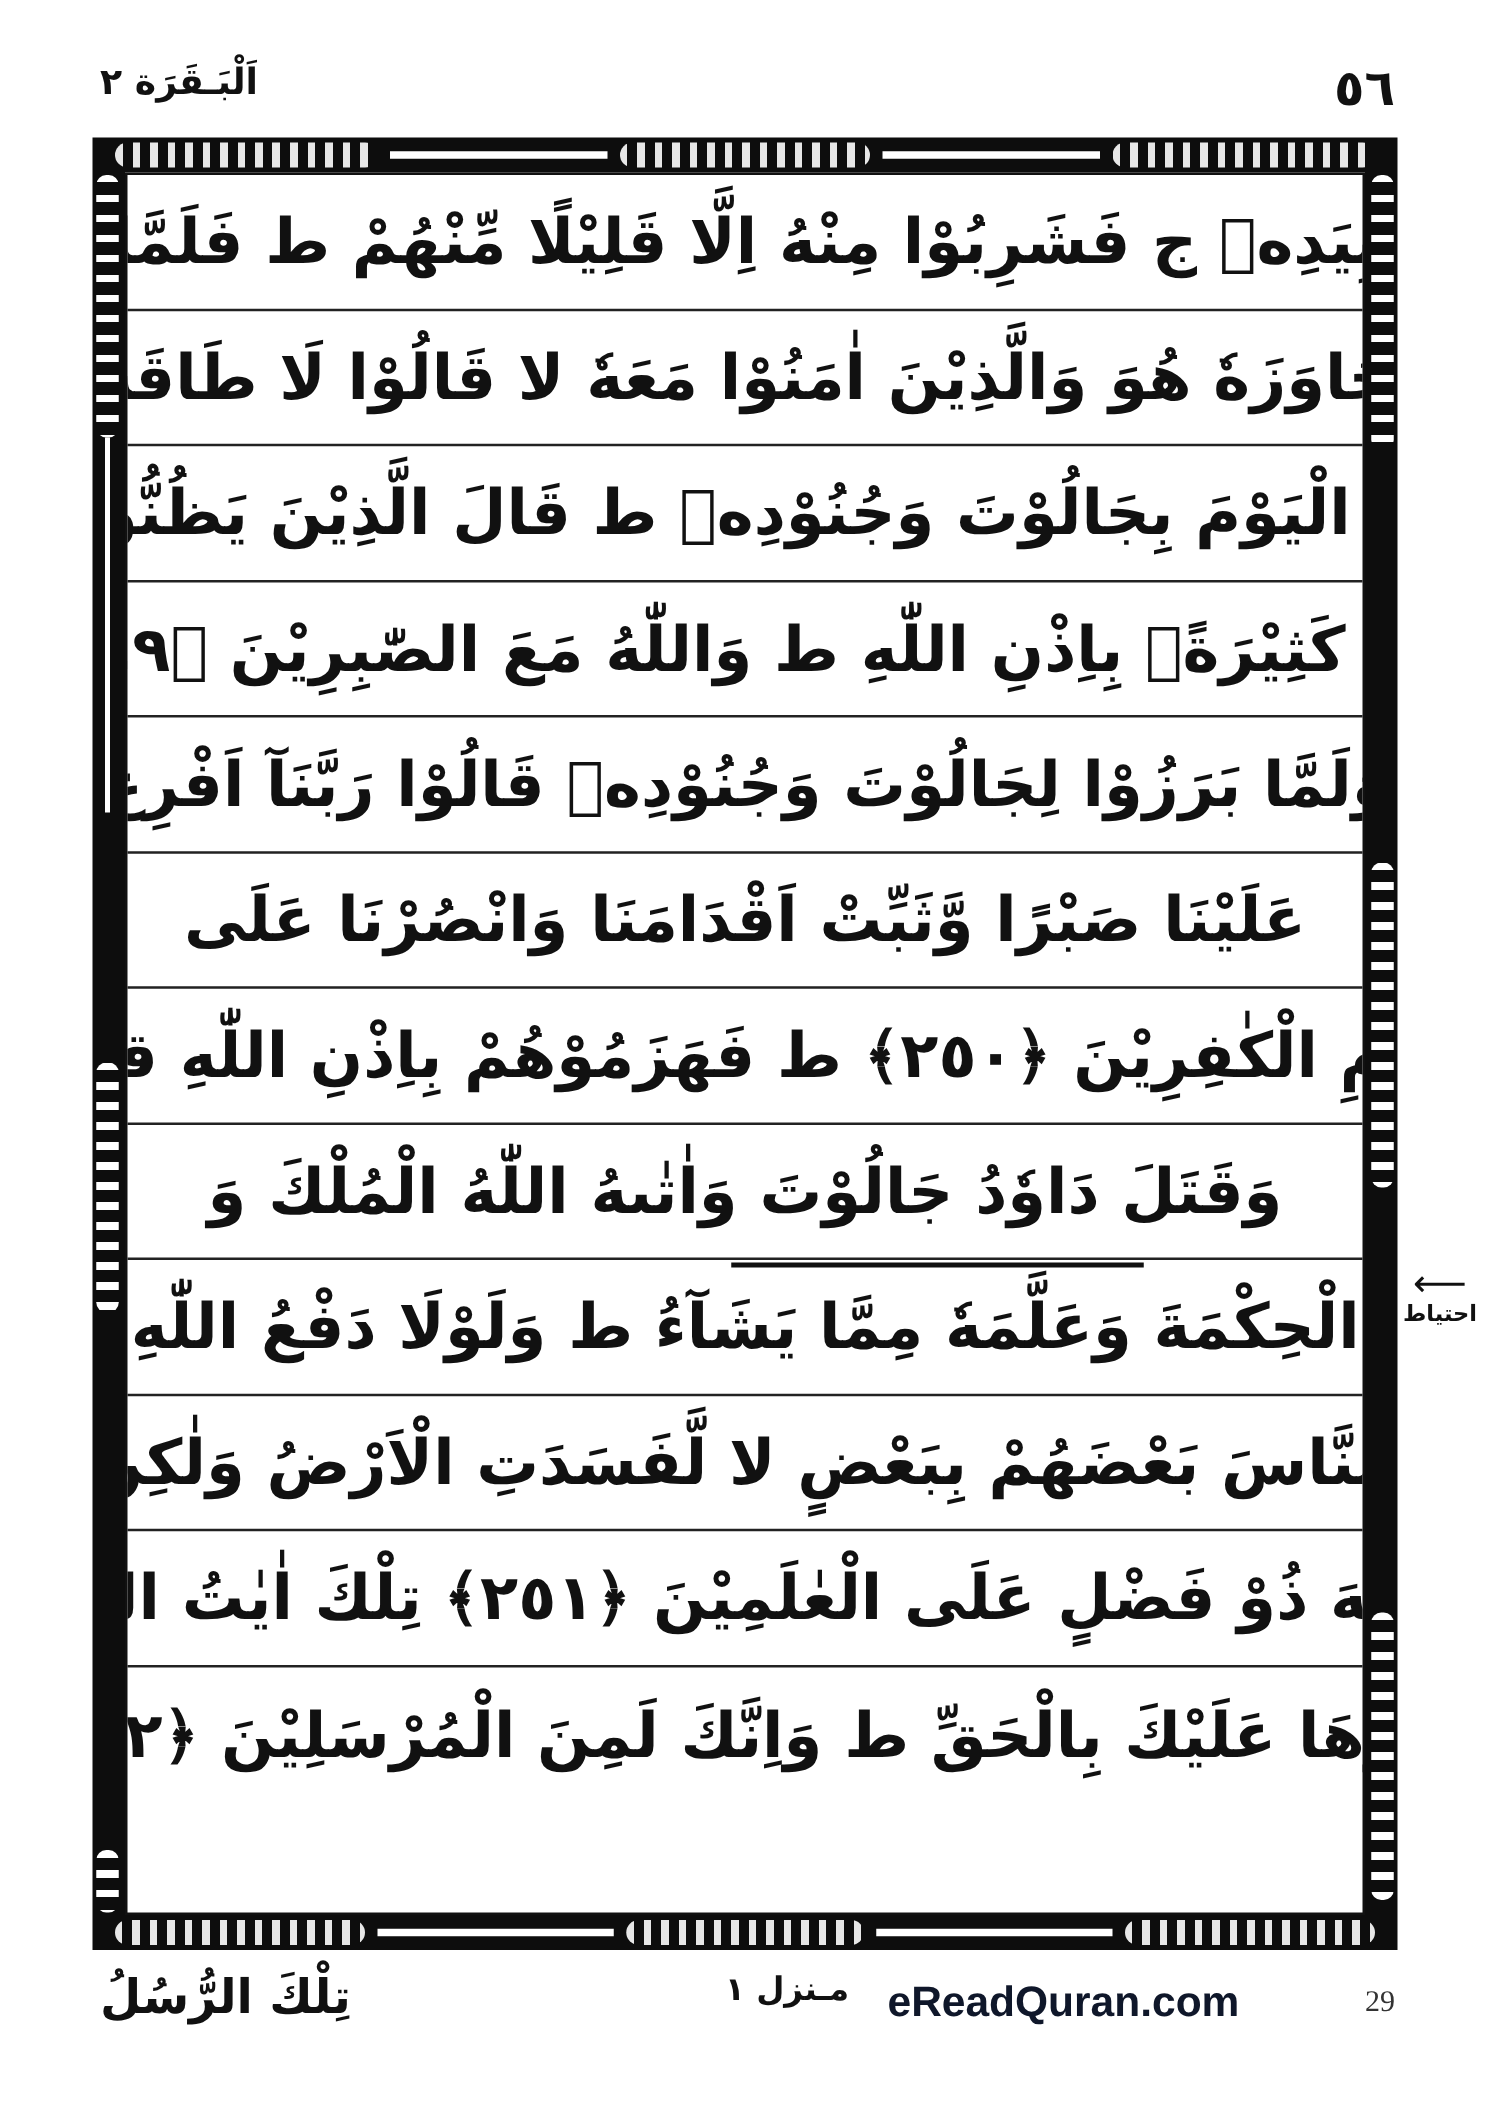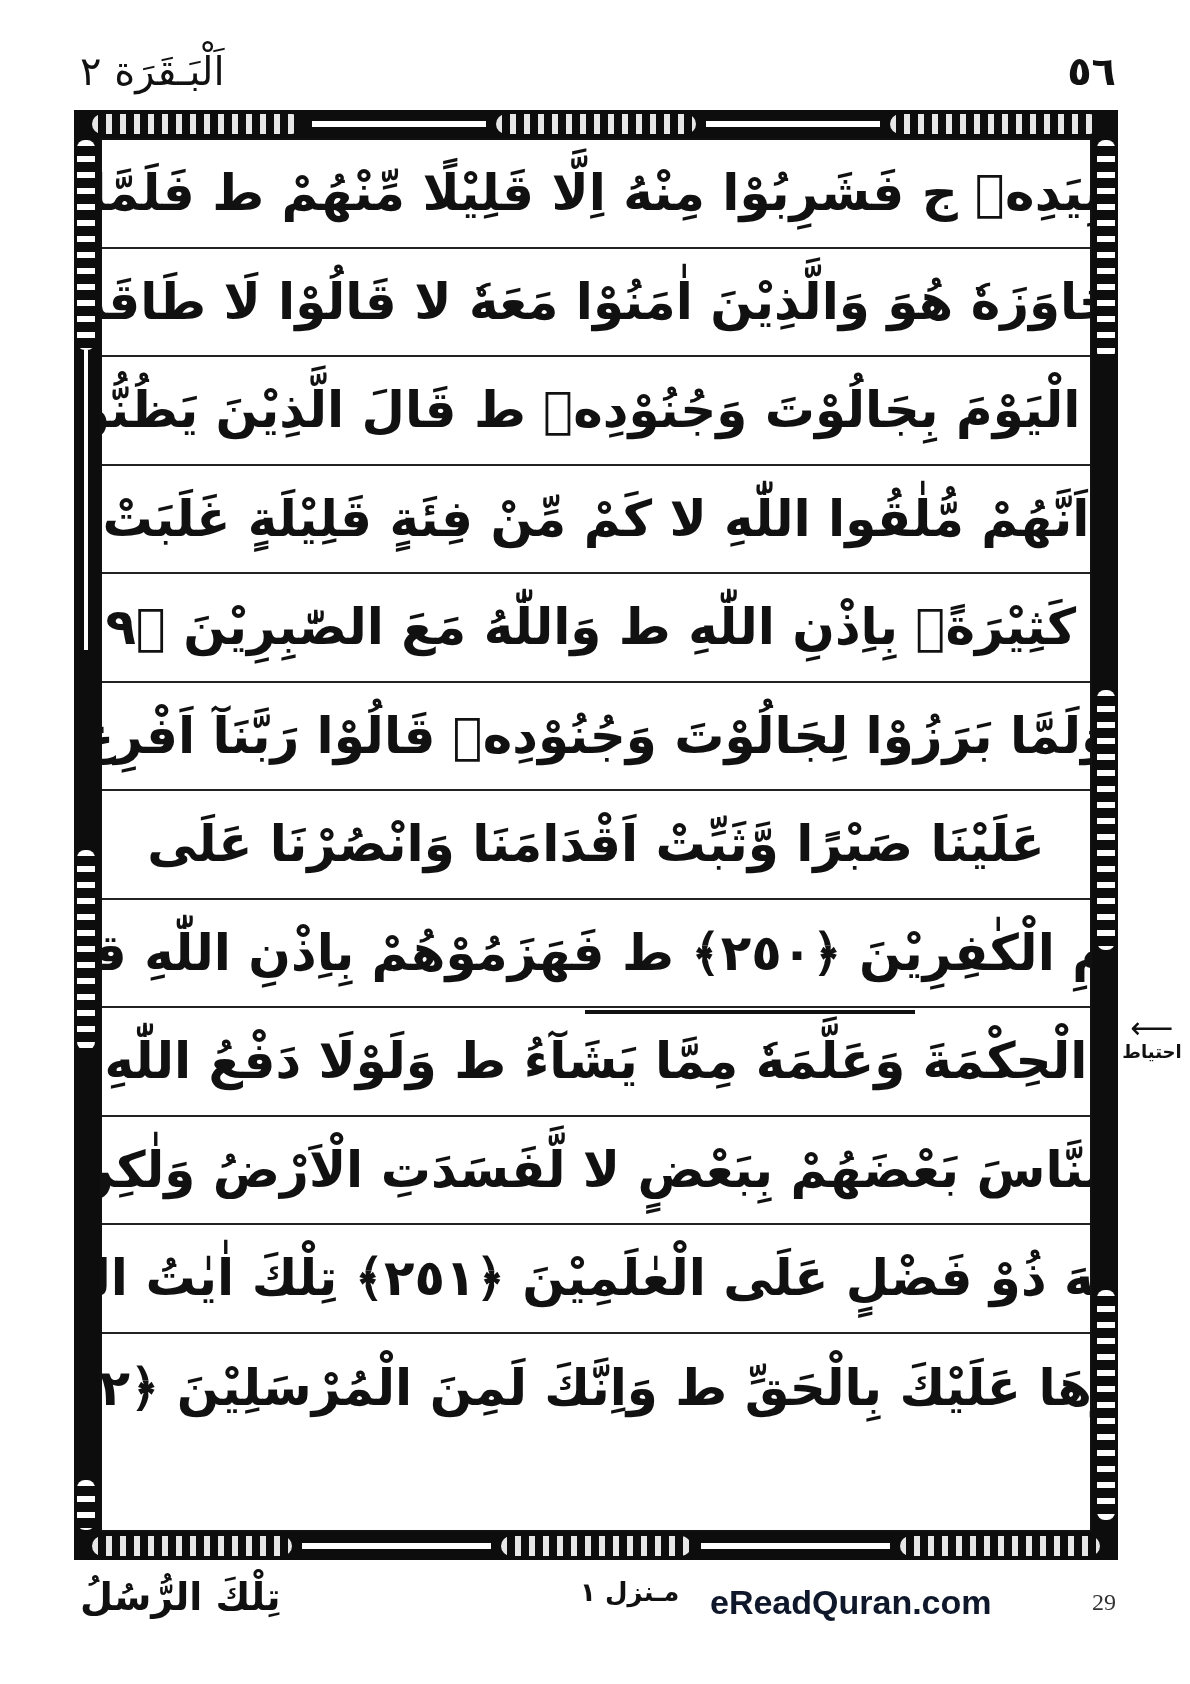--- a/index.html
+++ b/index.html
@@ -1,19 +1,19 @@
 <!DOCTYPE html>
 <html><head>
 <meta charset="utf-8">
 <style>
   html, body { margin: 0; padding: 0; background: #ffffff; }
   body { width: 1190px; height: 1684px; position: relative; overflow: hidden;
          font-family: "DejaVu Sans", sans-serif; color: #111; }
   .header { position: absolute; top: 48px; left: 80px; width: 1036px; height: 64px; }
-  .hdr-left { position: absolute; left: 0; top: 0; font-size: 40px; font-weight: normal; direction: rtl; }
+  .hdr-left { position: absolute; left: 0; top: 0; font-size: 29px; font-weight: bold; direction: rtl; }
   .hdr-center { position: absolute; left: 12px; right: 0; top: 0; text-align: right; font-size: 40px; font-weight: bold; }
   .hdr-right { position: absolute; right: 0; top: 0; font-size: 40px; font-weight: bold; direction: rtl; }
 
   .frame { position: absolute; left: 74px; top: 110px; width: 1044px; height: 1450px;
            background: #0d0d0d; box-sizing: border-box; }
   .frame .orn-band { position: absolute; left: 0; right: 0; height: 28px; display: flex; align-items: center; }
   .frame .orn-band.top { top: 0; }
   .frame .orn-band.bottom { bottom: 0; }
   .orn { height: 20px; background:
           repeating-linear-gradient(90deg, #fff 0 6px, transparent 6px 14px);
@@ -66,25 +66,25 @@
   <div class="side-orn" style="top:740px;height:200px"></div>
   <div class="side-orn" style="top:1370px;height:50px"></div>
   <div class="side-orn r" style="top:30px;height:220px"></div>
   <div class="side-orn r" style="top:580px;height:260px"></div>
   <div class="side-orn r" style="top:1180px;height:230px"></div>
 
   <div class="inner">
     <div class="row">بِيَدِهٖ ج فَشَرِبُوْا مِنْهُ اِلَّا قَلِيْلًا مِّنْهُمْ ط فَلَمَّا</div>
     <div class="row">جَاوَزَهٗ هُوَ وَالَّذِيْنَ اٰمَنُوْا مَعَهٗ لا قَالُوْا لَا طَاقَةَ</div>
     <div class="row">لَنَا الْيَوْمَ بِجَالُوْتَ وَجُنُوْدِهٖ ط قَالَ الَّذِيْنَ يَظُنُّوْنَ</div>
-    <div class="row">اَنَّهُمْ مُّلٰقُوا اللّٰهِ لا كَمْ مِّنْ فِئَةٍ قَلِيْلَةٍ غَلَبَتْ</div>
     <div class="row">فِئَةً كَثِيْرَةًۢ بِاِذْنِ اللّٰهِ ط وَاللّٰهُ مَعَ الصّٰبِرِيْنَ ﴿٢٤٩﴾</div>
     <div class="row">وَلَمَّا بَرَزُوْا لِجَالُوْتَ وَجُنُوْدِهٖ قَالُوْا رَبَّنَآ اَفْرِغْ</div>
     <div class="row">عَلَيْنَا صَبْرًا وَّثَبِّتْ اَقْدَامَنَا وَانْصُرْنَا عَلَى</div>
     <div class="row">الْقَوْمِ الْكٰفِرِيْنَ ﴿٢٥٠﴾ ط فَهَزَمُوْهُمْ بِاِذْنِ اللّٰهِ قف لا</div>
+    <div class="row">وَقَتَلَ دَاوٗدُ جَالُوْتَ وَاٰتٰىهُ اللّٰهُ الْمُلْكَ وَ</div>
     <div class="row">الْحِكْمَةَ وَعَلَّمَهٗ مِمَّا يَشَآءُ ط وَلَوْلَا دَفْعُ اللّٰهِ</div>
     <div class="row">النَّاسَ بَعْضَهُمْ بِبَعْضٍ لا لَّفَسَدَتِ الْاَرْضُ وَلٰكِنَّ</div>
     <div class="row">اللّٰهَ ذُوْ فَضْلٍ عَلَى الْعٰلَمِيْنَ ﴿٢٥١﴾ تِلْكَ اٰيٰتُ اللّٰهِ</div>
     <div class="row">نَتْلُوْهَا عَلَيْكَ بِالْحَقِّ ط وَاِنَّكَ لَمِنَ الْمُرْسَلِيْنَ ﴿٢٥٢﴾</div>
   </div>
 
   <div class="orn-band bottom">
     <div class="orn" style="width:200px;margin-left:18px"></div>
     <div class="bar-line"></div>
     <div class="orn" style="width:190px"></div>

